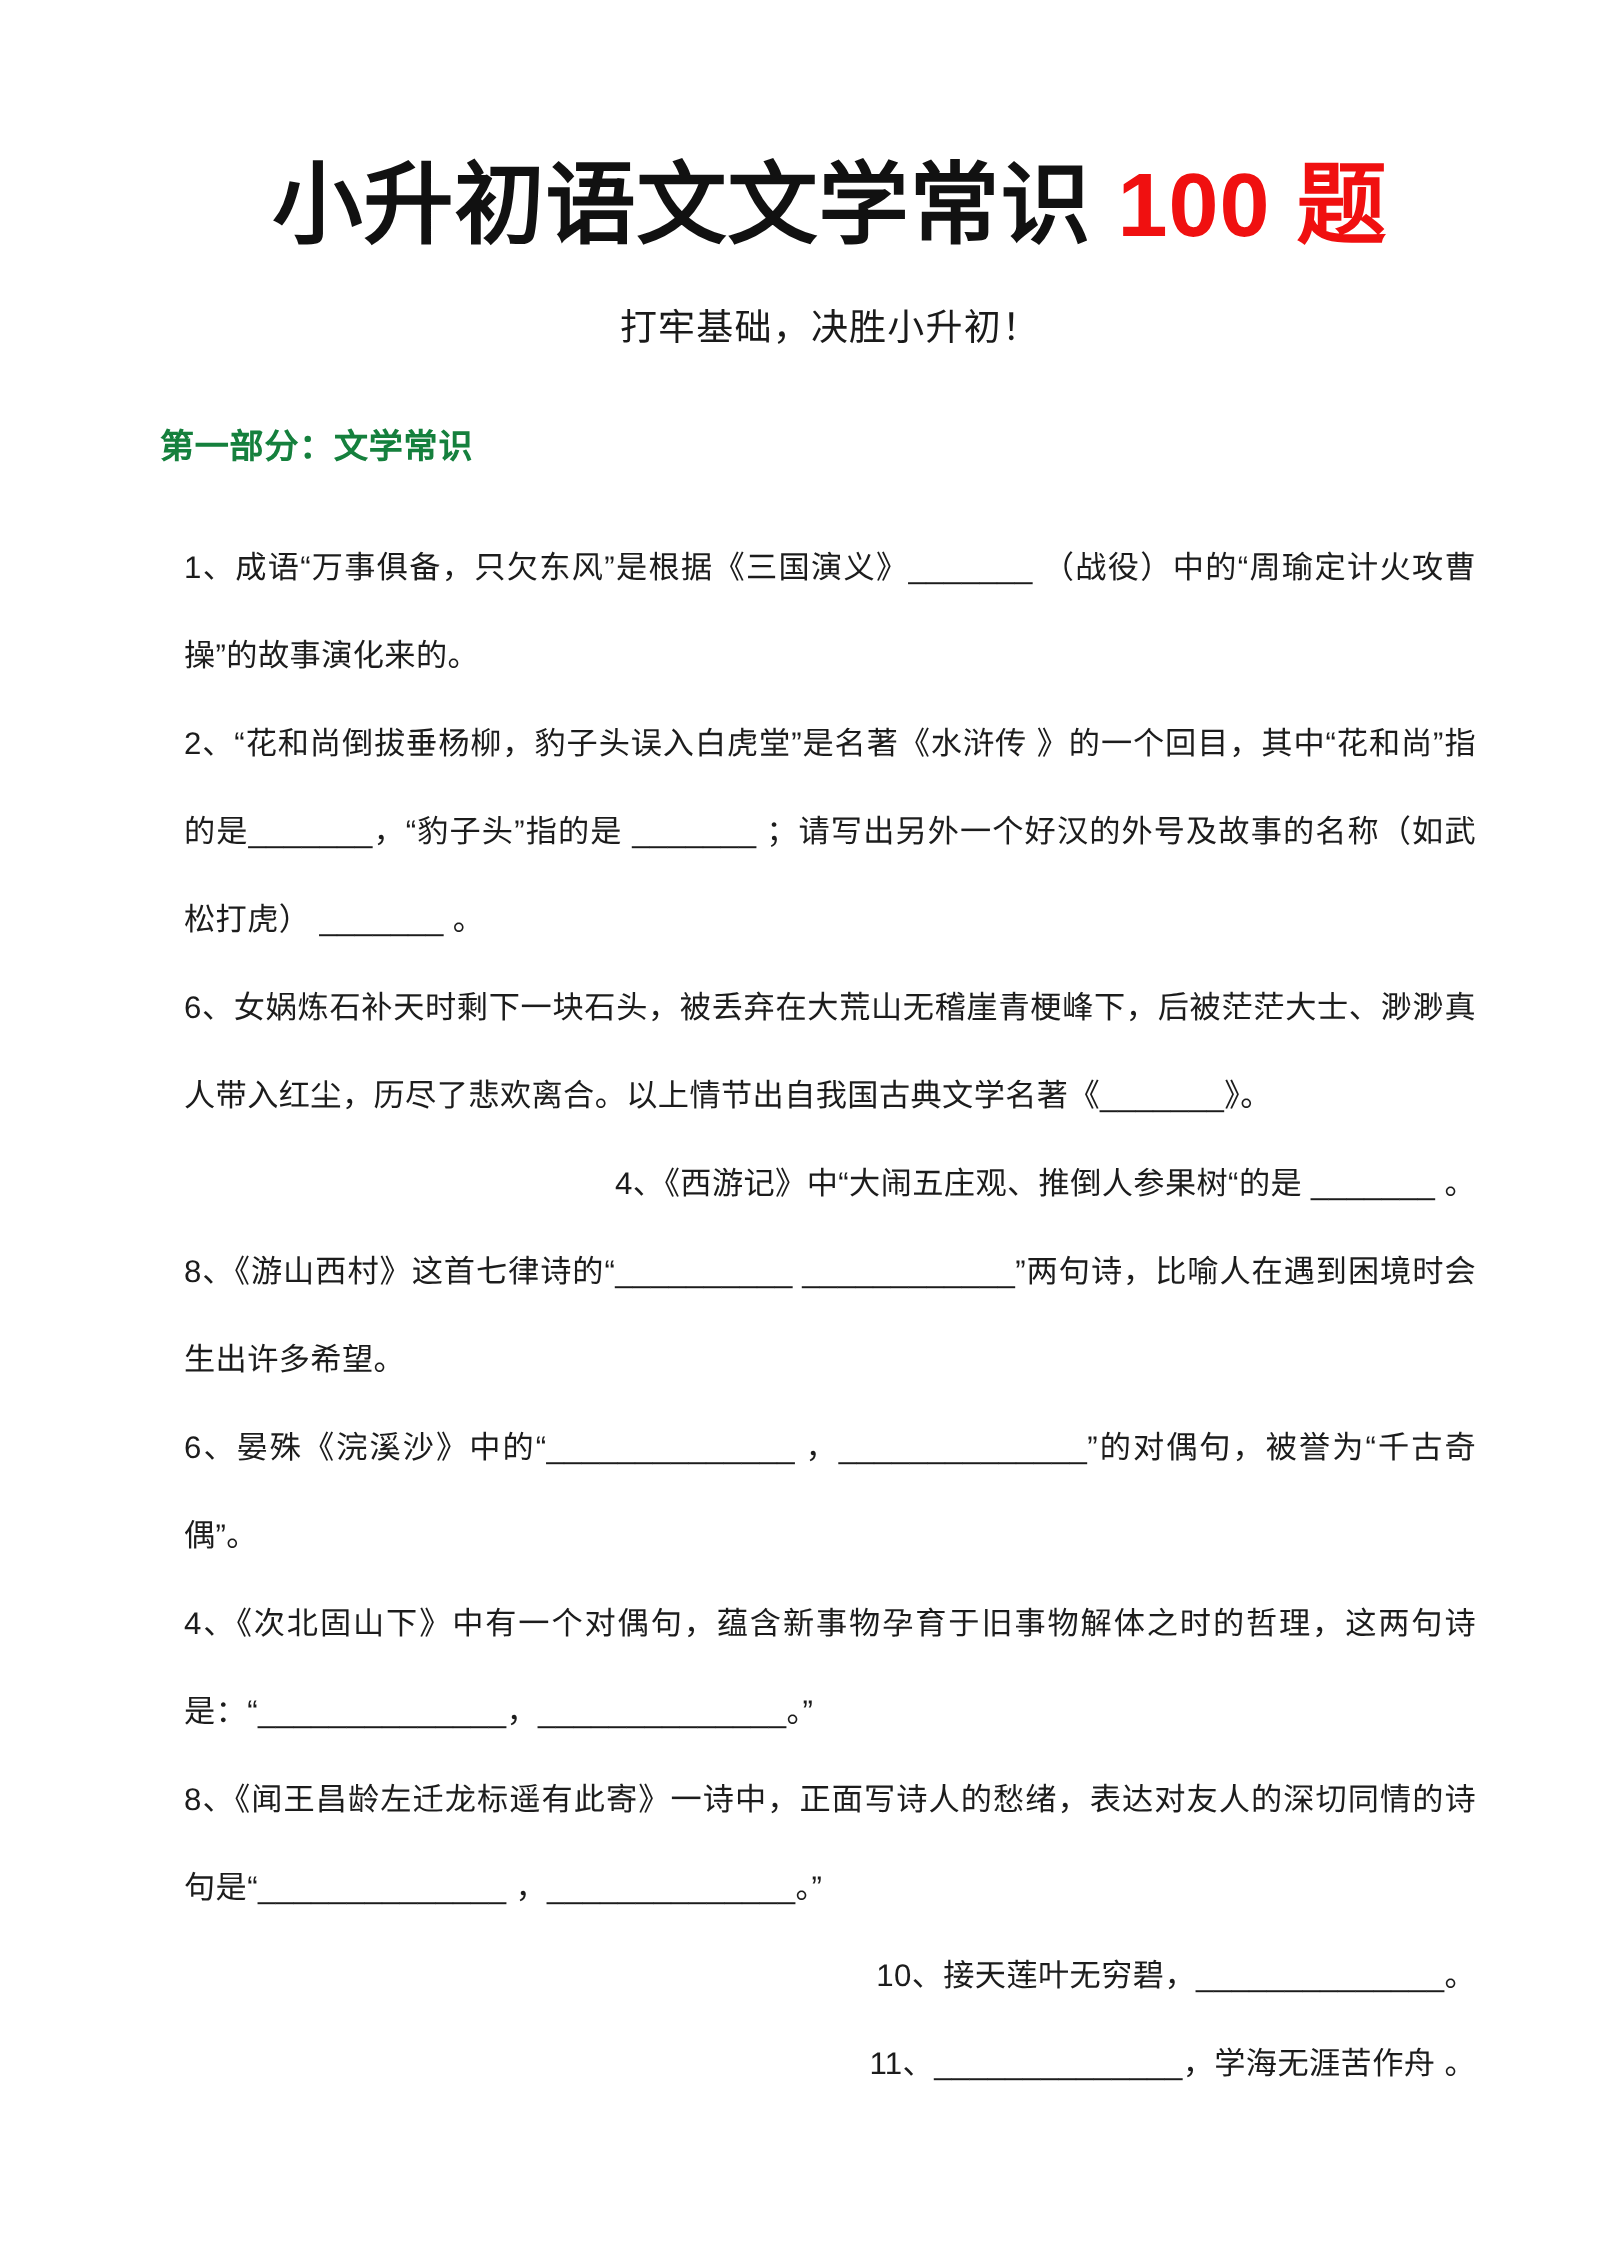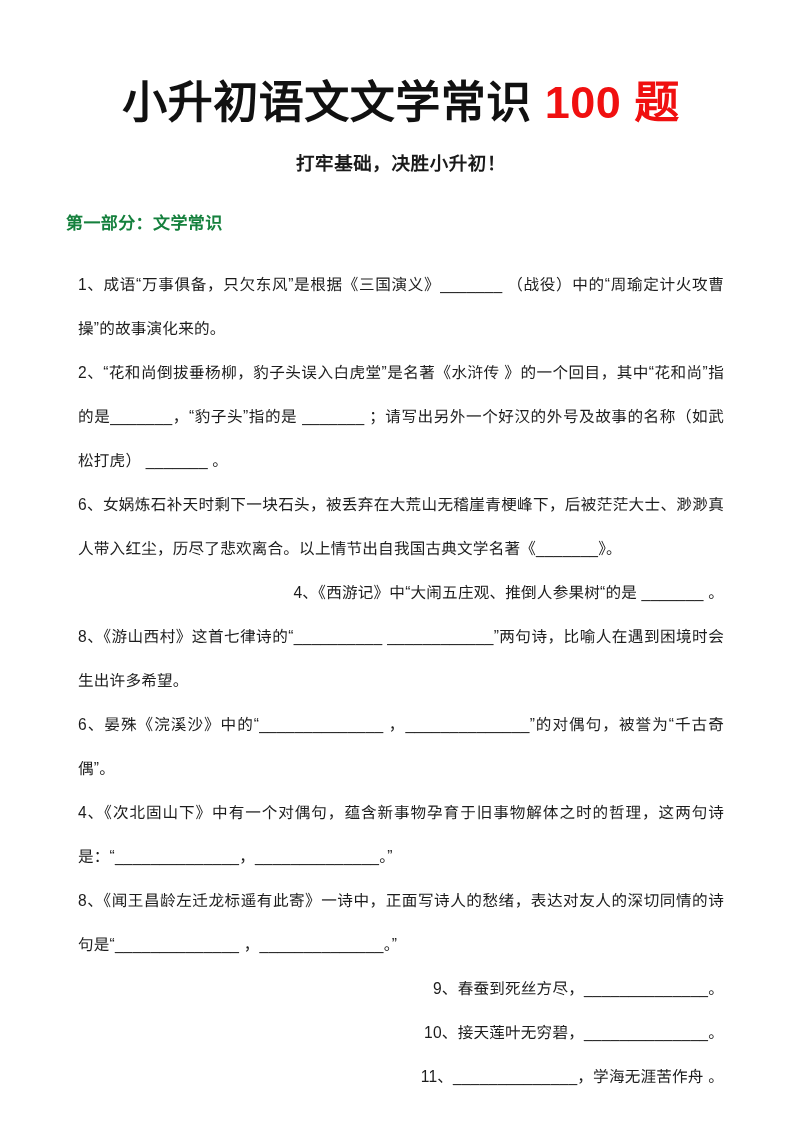--- a/index.html
+++ b/index.html
@@ -16,21 +16,21 @@
     position: relative;
     width: 800px;
     height: 1131px;
     margin: 0 auto;
     background: #ffffff;
     overflow: hidden;
     box-sizing: border-box;
   }
   .doc-body {
     position: absolute;
-    left: 66px;
+    left: 80px;
     top: 0;
     width: 670px;
   }
 
   
   .title-wrap {
     padding-top: 78px;
     text-align: center;
     line-height: 1.12;
   }
@@ -44,21 +44,21 @@
   .doc-title .t-black {
     color: #111111;
   }
   .doc-title .t-red {
     color: #f01010;
   }
   .doc-subtitle {
     margin: 0;
     padding-top: 26px;
     font-size: 18.5px;
-    font-weight: 700;
+    font-weight: 400;
     color: #1a1a1a;
     letter-spacing: 0.6px;
   }
 
   
   .section-heading {
     margin: 0;
     padding-top: 34px;
     font-size: 17px;
     font-weight: 700;
@@ -104,19 +104,18 @@
 
     <ol class="question-list" id="question-list">
         <li class="question-item">1、成语“万事俱备，只欠东风”是根据《三国演义》_______ （战役）中的“周瑜定计火攻曹操”的故事演化来的。</li>
         <li class="question-item">2、“花和尚倒拔垂杨柳，豹子头误入白虎堂”是名著《水浒传 》的一个回目，其中“花和尚”指的是_______，“豹子头”指的是 _______ ；请写出另外一个好汉的外号及故事的名称（如武松打虎） _______ 。</li>
         <li class="question-item">6、女娲炼石补天时剩下一块石头，被丢弃在大荒山无稽崖青梗峰下，后被茫茫大士、渺渺真人带入红尘，历尽了悲欢离合。以上情节出自我国古典文学名著《_______》。</li>
         <li class="question-item tight">4、《西游记》中“大闹五庄观、推倒人参果树“的是 _______ 。</li>
         <li class="question-item">8、《游山西村》这首七律诗的“__________ ____________”两句诗，比喻人在遇到困境时会生出许多希望。</li>
         <li class="question-item">6、晏殊《浣溪沙》中的“______________ ，______________”的对偶句，被誉为“千古奇偶”。</li>
         <li class="question-item">4、《次北固山下》中有一个对偶句，蕴含新事物孕育于旧事物解体之时的哲理，这两句诗是：“______________，______________。”</li>
         <li class="question-item">8、《闻王昌龄左迁龙标遥有此寄》一诗中，正面写诗人的愁绪，表达对友人的深切同情的诗句是“______________ ，______________。”</li>
-        <li class="question-item tight">9、春蚕到死丝方尽，______________。</li>
         <li class="question-item tight">10、接天莲叶无穷碧，______________。</li>
         <li class="question-item tight">11、______________，学海无涯苦作舟 。</li>
       </ol>
 
   </div>
 </div>
 
 </body></html>

